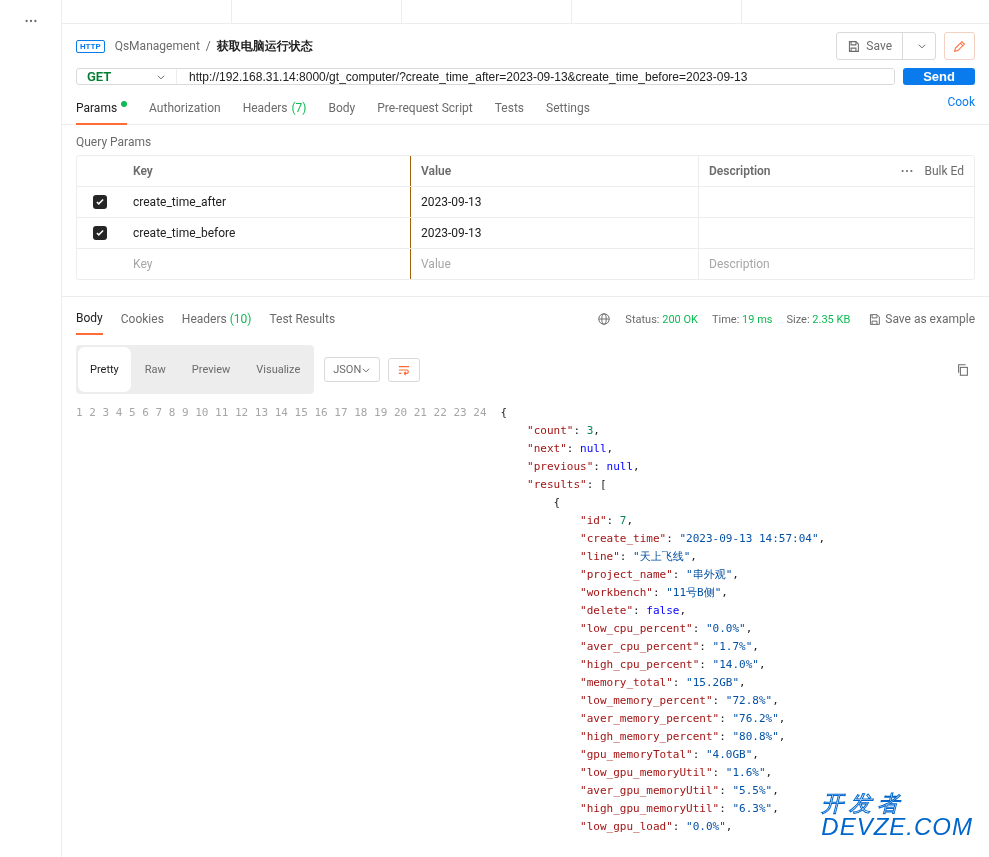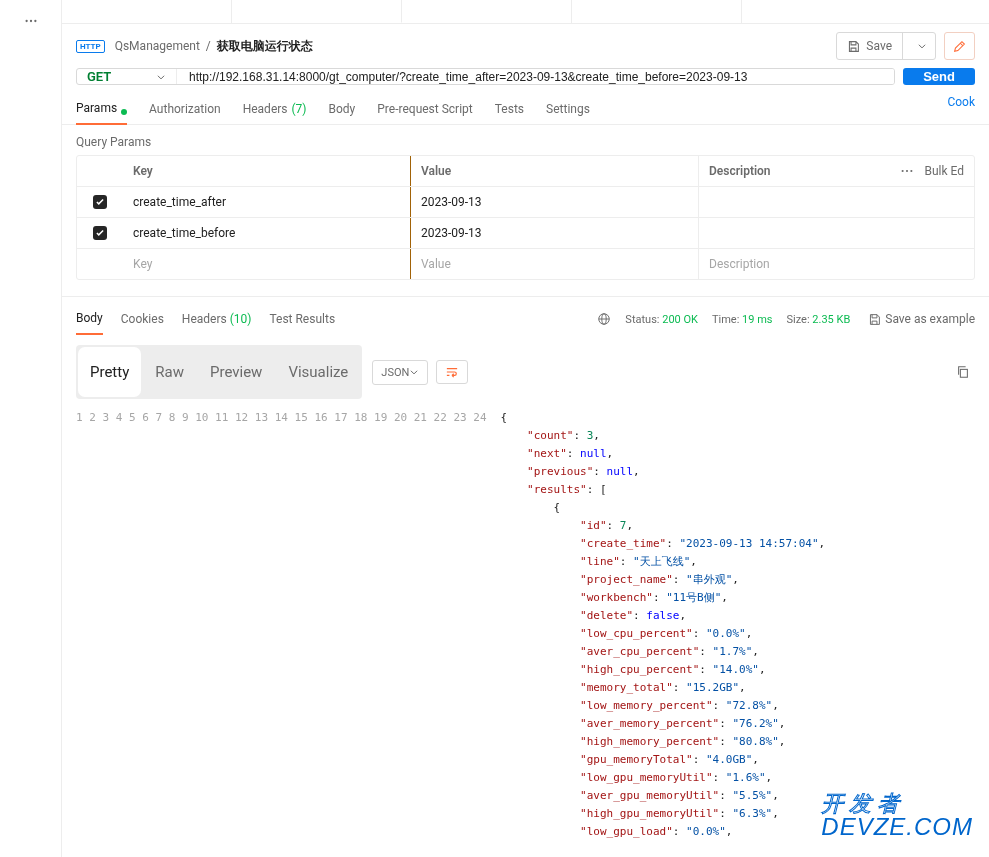--- a/index.html
+++ b/index.html
@@ -22,21 +22,21 @@
 .btn.split .chev { padding: 6px 8px; }
 .btn.icon-only { padding: 6px 8px; }
 .btn.orange { color: #ff6c37; border-color: #f2d0c2; }
 .urlrow { display: flex; padding: 0 14px 10px 14px; gap: 0; }
 .urlbox { flex: 1; display: flex; border: 1px solid #d9d9d9; border-radius: 3px; overflow: hidden; }
 .method { width: 100px; display: flex; align-items: center; justify-content: space-between; padding: 0 10px; border-right: 1px solid #ededed; }
 .method span { color: #007f31; font-weight: 600; font-size: 13px; }
 .urlinput { flex: 1; border: none; padding: 0 12px; font-size: 12px; outline: none; color: #212121; }
 .sendbtn { background: #097bed; color: #fff; border: none; padding: 0 20px; margin-left: 8px; border-radius: 3px; font-weight: 600; font-size: 13px; cursor: pointer; }
 .reqtabs { display: flex; padding: 0 14px; gap: 22px; border-bottom: 1px solid #ededed; position: relative; }
-.reqtabs .t { padding: 6px 0 8px 0; color: #6b6b6b; cursor: pointer; display: flex; align-items: flex-end; gap: 4px; font-size: 12px; }
+.reqtabs .t { padding: 6px 0 8px 0; color: #6b6b6b; cursor: pointer; display: flex; align-items: flex-start; gap: 4px; font-size: 12px; }
 .reqtabs .t.active { color: #212121; border-bottom: 2px solid #ff6c37; margin-bottom: -1px; }
 .reqtabs .dot { width: 6px; height: 6px; border-radius: 50%; background: #0cbb52; display: inline-block; }
 .reqtabs .count { color: #0cbb52; }
 .reqtabs .cookies { margin-left: auto; color: #097bed; cursor: pointer; }
 .qplabel { padding: 10px 14px 6px 14px; color: #6b6b6b; font-size: 12px; }
 .paramtable { margin: 0 14px; border: 1px solid #ededed; border-radius: 3px; }
 .paramtable .row { display: flex; border-bottom: 1px solid #ededed; }
 .paramtable .row:last-child { border-bottom: none; }
 .paramtable .cell { padding: 8px 10px; font-size: 12px; }
 .paramtable .cell.chk { width: 46px; display: flex; justify-content: center; align-items: center; }
@@ -51,21 +51,21 @@
 .chkbox svg { width: 10px; height: 10px; }
 .responsebar { display: flex; padding: 14px 14px 0 14px; gap: 18px; align-items: center; border-top: 1px solid #ededed; margin-top: 16px; }
 .responsebar .rt { color: #6b6b6b; cursor: pointer; padding-bottom: 8px; font-size: 12px; }
 .responsebar .rt.active { color: #212121; border-bottom: 2px solid #ff6c37; }
 .responsebar .count2 { color: #0cbb52; }
 .responsebar .status-area { margin-left: auto; display: flex; gap: 14px; align-items: center; color: #6b6b6b; font-size: 11px; padding-bottom: 8px; }
 .responsebar .status-area .green { color: #0cbb52; }
 .responsebar .save-ex { display: flex; align-items: center; gap: 4px; cursor: pointer; padding-bottom: 8px; color: #6b6b6b; font-size: 12px; }
 .viewtabs { display: flex; padding: 10px 14px; gap: 0; align-items: center; }
 .segmented { display: flex; background: #ededed; border-radius: 4px; padding: 2px; gap: 2px; }
-.segmented .seg { padding: 16px 12px; font-size: 15px; color: #6b6b6b; cursor: pointer; border-radius: 7px; }
+.segmented .seg { padding: 16px 12px; font-size: 11px; color: #6b6b6b; cursor: pointer; border-radius: 7px; }
 .segmented .seg.active { background: #fff; color: #212121; }
 .format-sel { margin-left: 10px; border: 1px solid #d9d9d9; border-radius: 3px; padding: 5px 8px; display: flex; align-items: center; font-size: 11px; color: #6b6b6b; cursor: pointer; }
 .wrap-btn { margin-left: 8px; border: 1px solid #d9d9d9; border-radius: 3px; padding: 5px 8px; cursor: pointer; color: #ff6c37; }
 .copy-btn { margin-left: auto; padding: 5px; cursor: pointer; color: #6b6b6b; }
 .code-area { display: flex; font-family: "SFMono-Regular", Consolas, monospace; font-size: 11px; line-height: 18px; padding: 0 14px 10px 14px; overflow: auto; flex: 1; }
 .gutter { text-align: right; color: #a6a6a6; padding-right: 14px; user-select: none; }
 .codecol { white-space: pre; }
 .tk-key { color: #a31515; }
 .tk-str { color: #0451a5; }
 .tk-num { color: #098658; }

